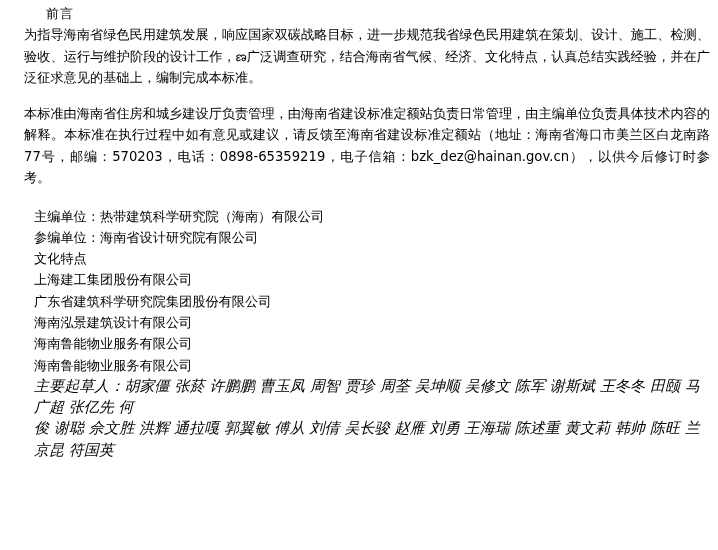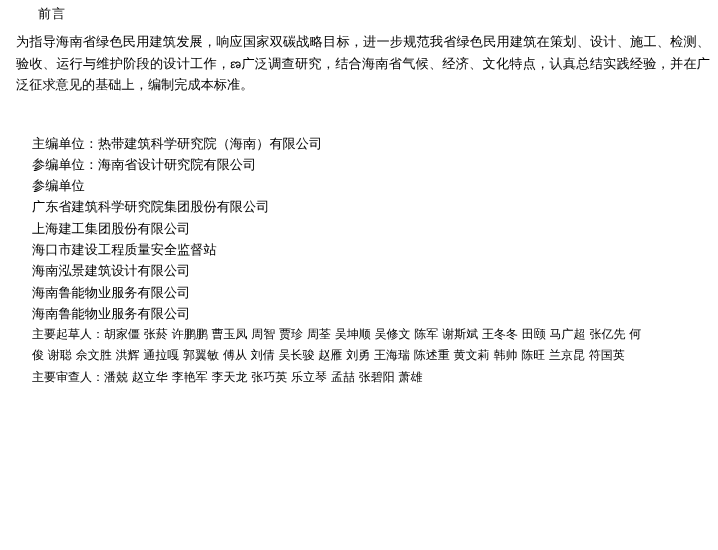--- a/index.html
+++ b/index.html
@@ -13,99 +13,96 @@
     font-family: "DejaVu Sans", "Liberation Sans", sans-serif;
     color: #000000;
     overflow: hidden;
   }
   .page {
     position: relative;
     width: 718px;
     height: 550px;
     background: #ffffff;
     box-sizing: border-box;
-    padding: 0 8px 0 16px;
+    padding: 0 8px 0 24px;
   }
   .doc-title {
     font-size: 13px;
     line-height: 20px;
     padding-top: 4px;
     padding-left: 22px;
     color: #000000;
     letter-spacing: 1px;
   }
   .para {
     font-size: 13.2px;
     line-height: 21.5px;
     text-align: justify;
     text-justify: inter-ideograph;
     margin: 0;
     padding: 0 0 0 0;
     color: #000000;
   }
   .para.first {
-    margin-top: 7px;
   }
   .gap {
     height: 7px;
   }
   .line {
     font-size: 13.2px;
     line-height: 21.3px;
     color: #000000;
     white-space: nowrap;
   }
   .list {
-    margin: 16px;
+    margin: 10px;
     padding: 0;
   }
   .wrapline {
-    font-size: 12px;
+    font-size: 15px;
     line-height: 21.3px;
     color: #000000;
     text-align: justify;
     text-justify: inter-ideograph;
+    font-style: italic;
   }
 </style>
 </head>
 <body>
 
 <div class="page">
 
   <div class="doc-title">前言</div>
 
   <div class="para first">为指导海南省绿色民用建筑发展，响应国家双碳战略目标，进一步规范我省绿色民用建筑在策划、设计、施工、检测、验收、运行与维护阶段的设计工作，ణ广泛调查研究，结合海南省气候、经济、文化特点，认真总结实践经验，并在广泛征求意见的基础上，编制完成本标准。</div>
 
   <div class="gap"></div>
 
 
   <div class="gap"></div>
 
+  <div class="para">本标准由海南省住房和城乡建设厅负责管理，由海南省建设标准定额站负责日常管理，由主编单位负责具体技术内容的解释。本标准在执行过程中如有意见或建议，请反馈至海南省建设标准定额站（地址：海南省海口市美兰区白龙南路77号，邮编：570203，电话：0898-65359219，电子信箱：bzk_dez@hainan.gov.cn），以供今后修订时参考。</div>
 
   <div class="gap"></div>
 
 
   <div class="list">
     <div class="line">
       <span>主编单位：</span><span>热带建筑科学研究院（海南）有限公司</span>
     </div>
     <div class="line">
       <span>参编单位：</span><span>海南省设计研究院有限公司</span>
     </div>
-    <div class="line">参编单位</div>
+    <div class="line">文化特点</div>
+    <div class="line">上海建工集团股份有限公司</div>
     <div class="line">广东省建筑科学研究院集团股份有限公司</div>
-    <div class="line">上海建工集团股份有限公司</div>
-    <div class="line">海口市建设工程质量安全监督站</div>
     <div class="line">海南泓景建筑设计有限公司</div>
     <div class="line">海南鲁能物业服务有限公司</div>
     <div class="line">海南鲁能物业服务有限公司</div>
 
     <div class="wrapline">
       <span>主要起草人：</span><span>胡家僵 张菸 许鹏鹏 曹玉凤 周智 贾珍 周荃 吴坤顺 吴修文 陈军 谢斯斌 王冬冬 田颐 马广超 张亿先 何</span>
     </div>
     <div class="wrapline">俊 谢聪 佘文胜 洪辉 通拉嘎 郭翼敏 傅从 刘倩 吴长骏 赵雁 刘勇 王海瑞 陈述重 黄文莉 韩帅 陈旺 兰京昆 符国英</div>
 
-    <div class="wrapline">
-      <span>主要审查人：</span><span>潘兢 赵立华 李艳军 李天龙 张巧英 乐立琴 孟喆 张碧阳 萧雄</span>
-    </div>
   </div>
 
 </div>
 
 </body></html>

